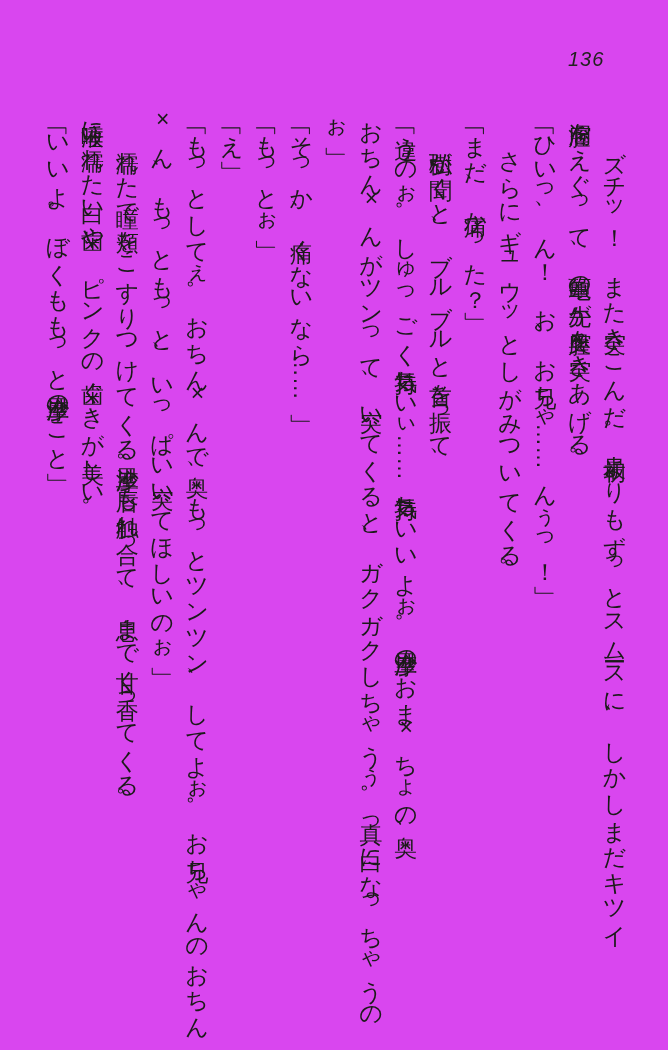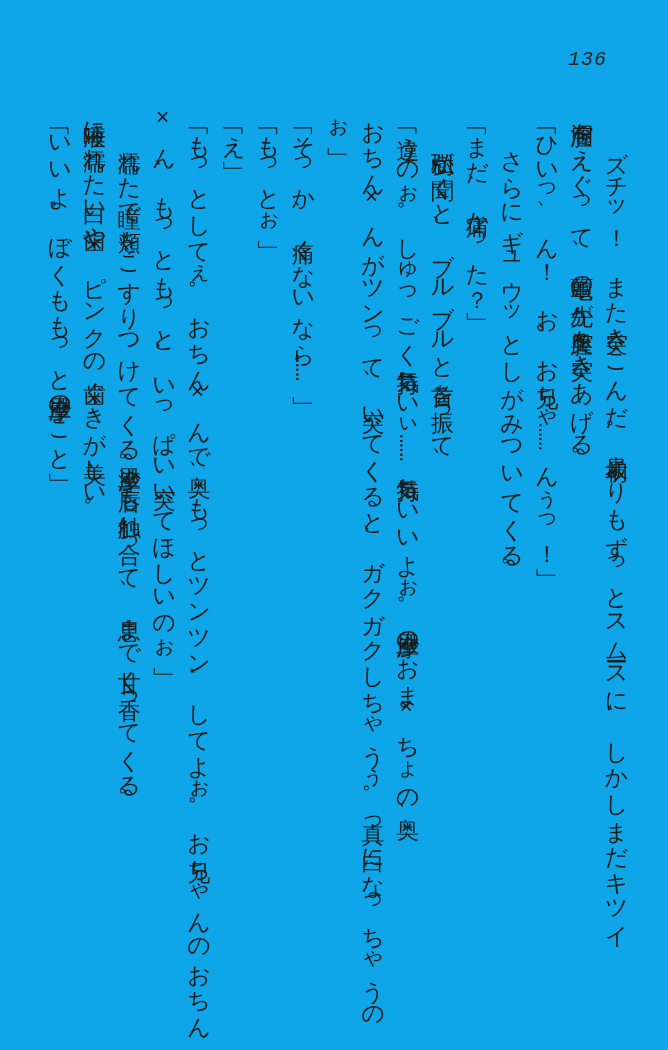--- a/index.html
+++ b/index.html
@@ -4,23 +4,23 @@
 <style>
   html, body {
     margin: 0;
     padding: 0;
     background: #e8e8e6;
   }
   .book-page {
     position: relative;
     width: 668px;
     height: 1050px;
-    background: #0ea5e9;
+    background: #d946ef;
     overflow: hidden;
-    font-family: Liberation Mono, monospace;
+    font-family: Liberation Sans, sans-serif;
   }
   .page-number {
     position: absolute;
     top: 48px;
     left: 568px;
     font-size: 20px;
     font-style: italic;
     letter-spacing: 1px;
     color: #22221f;
   }

